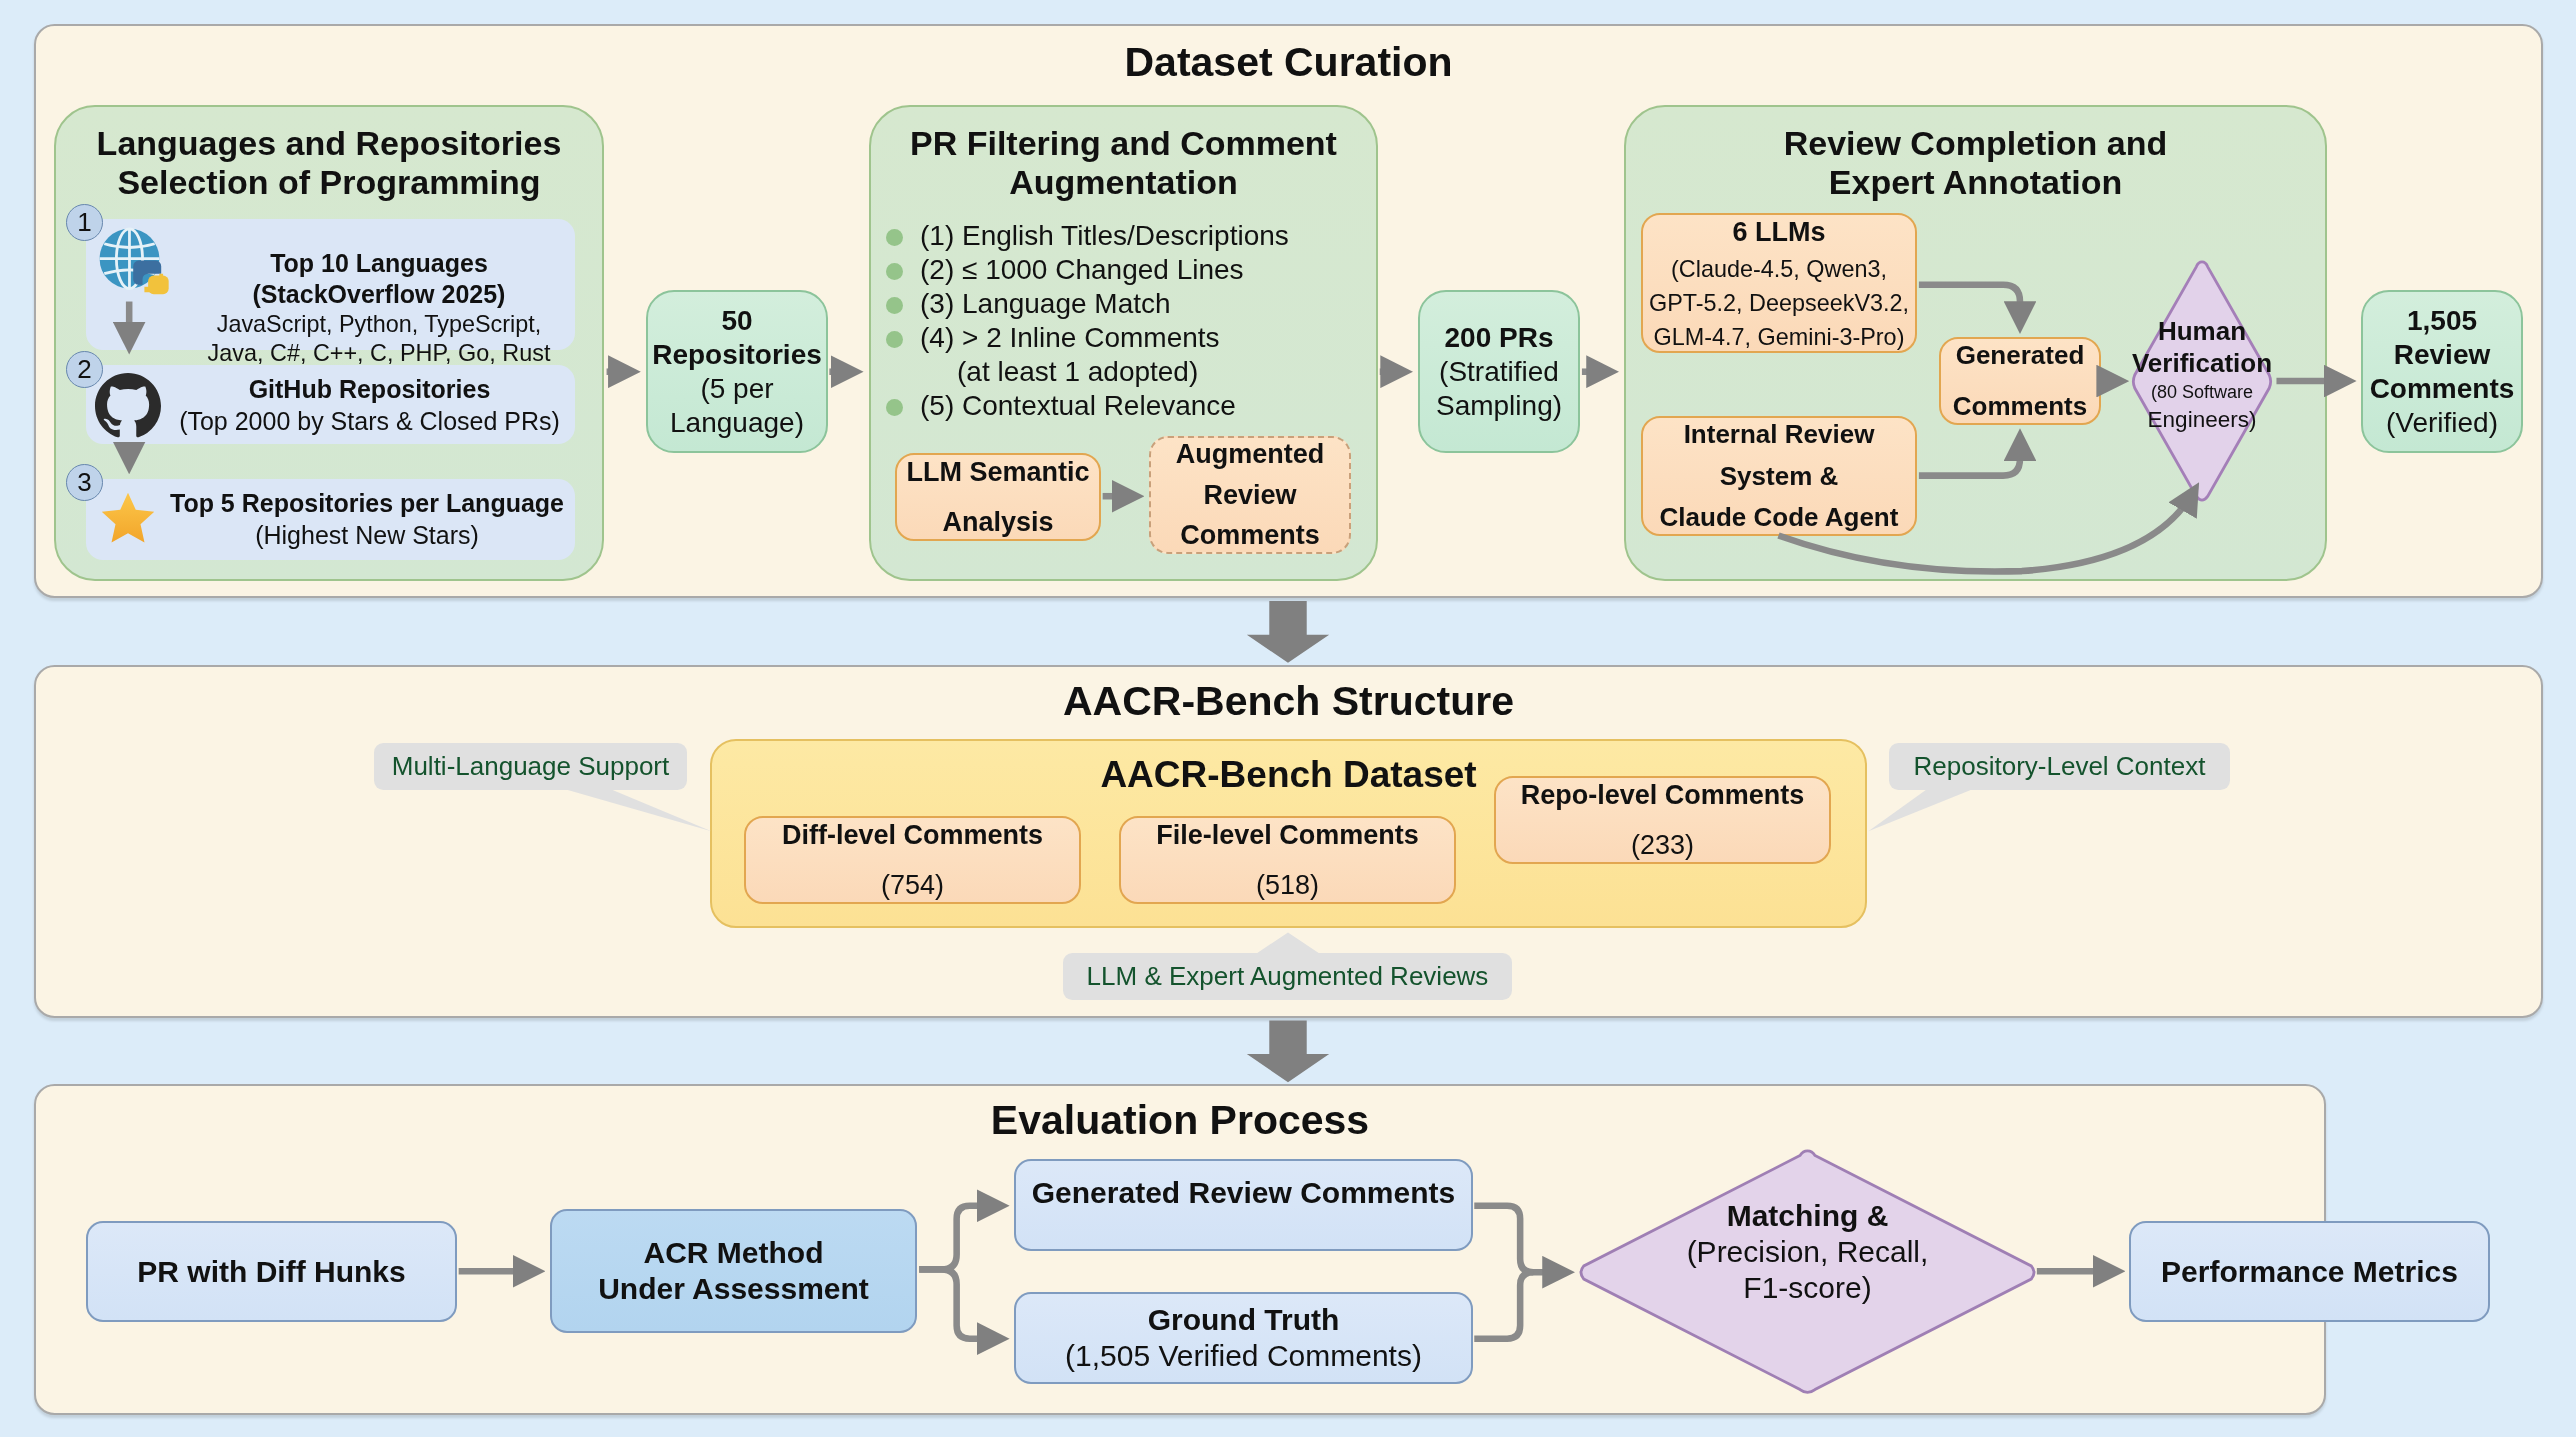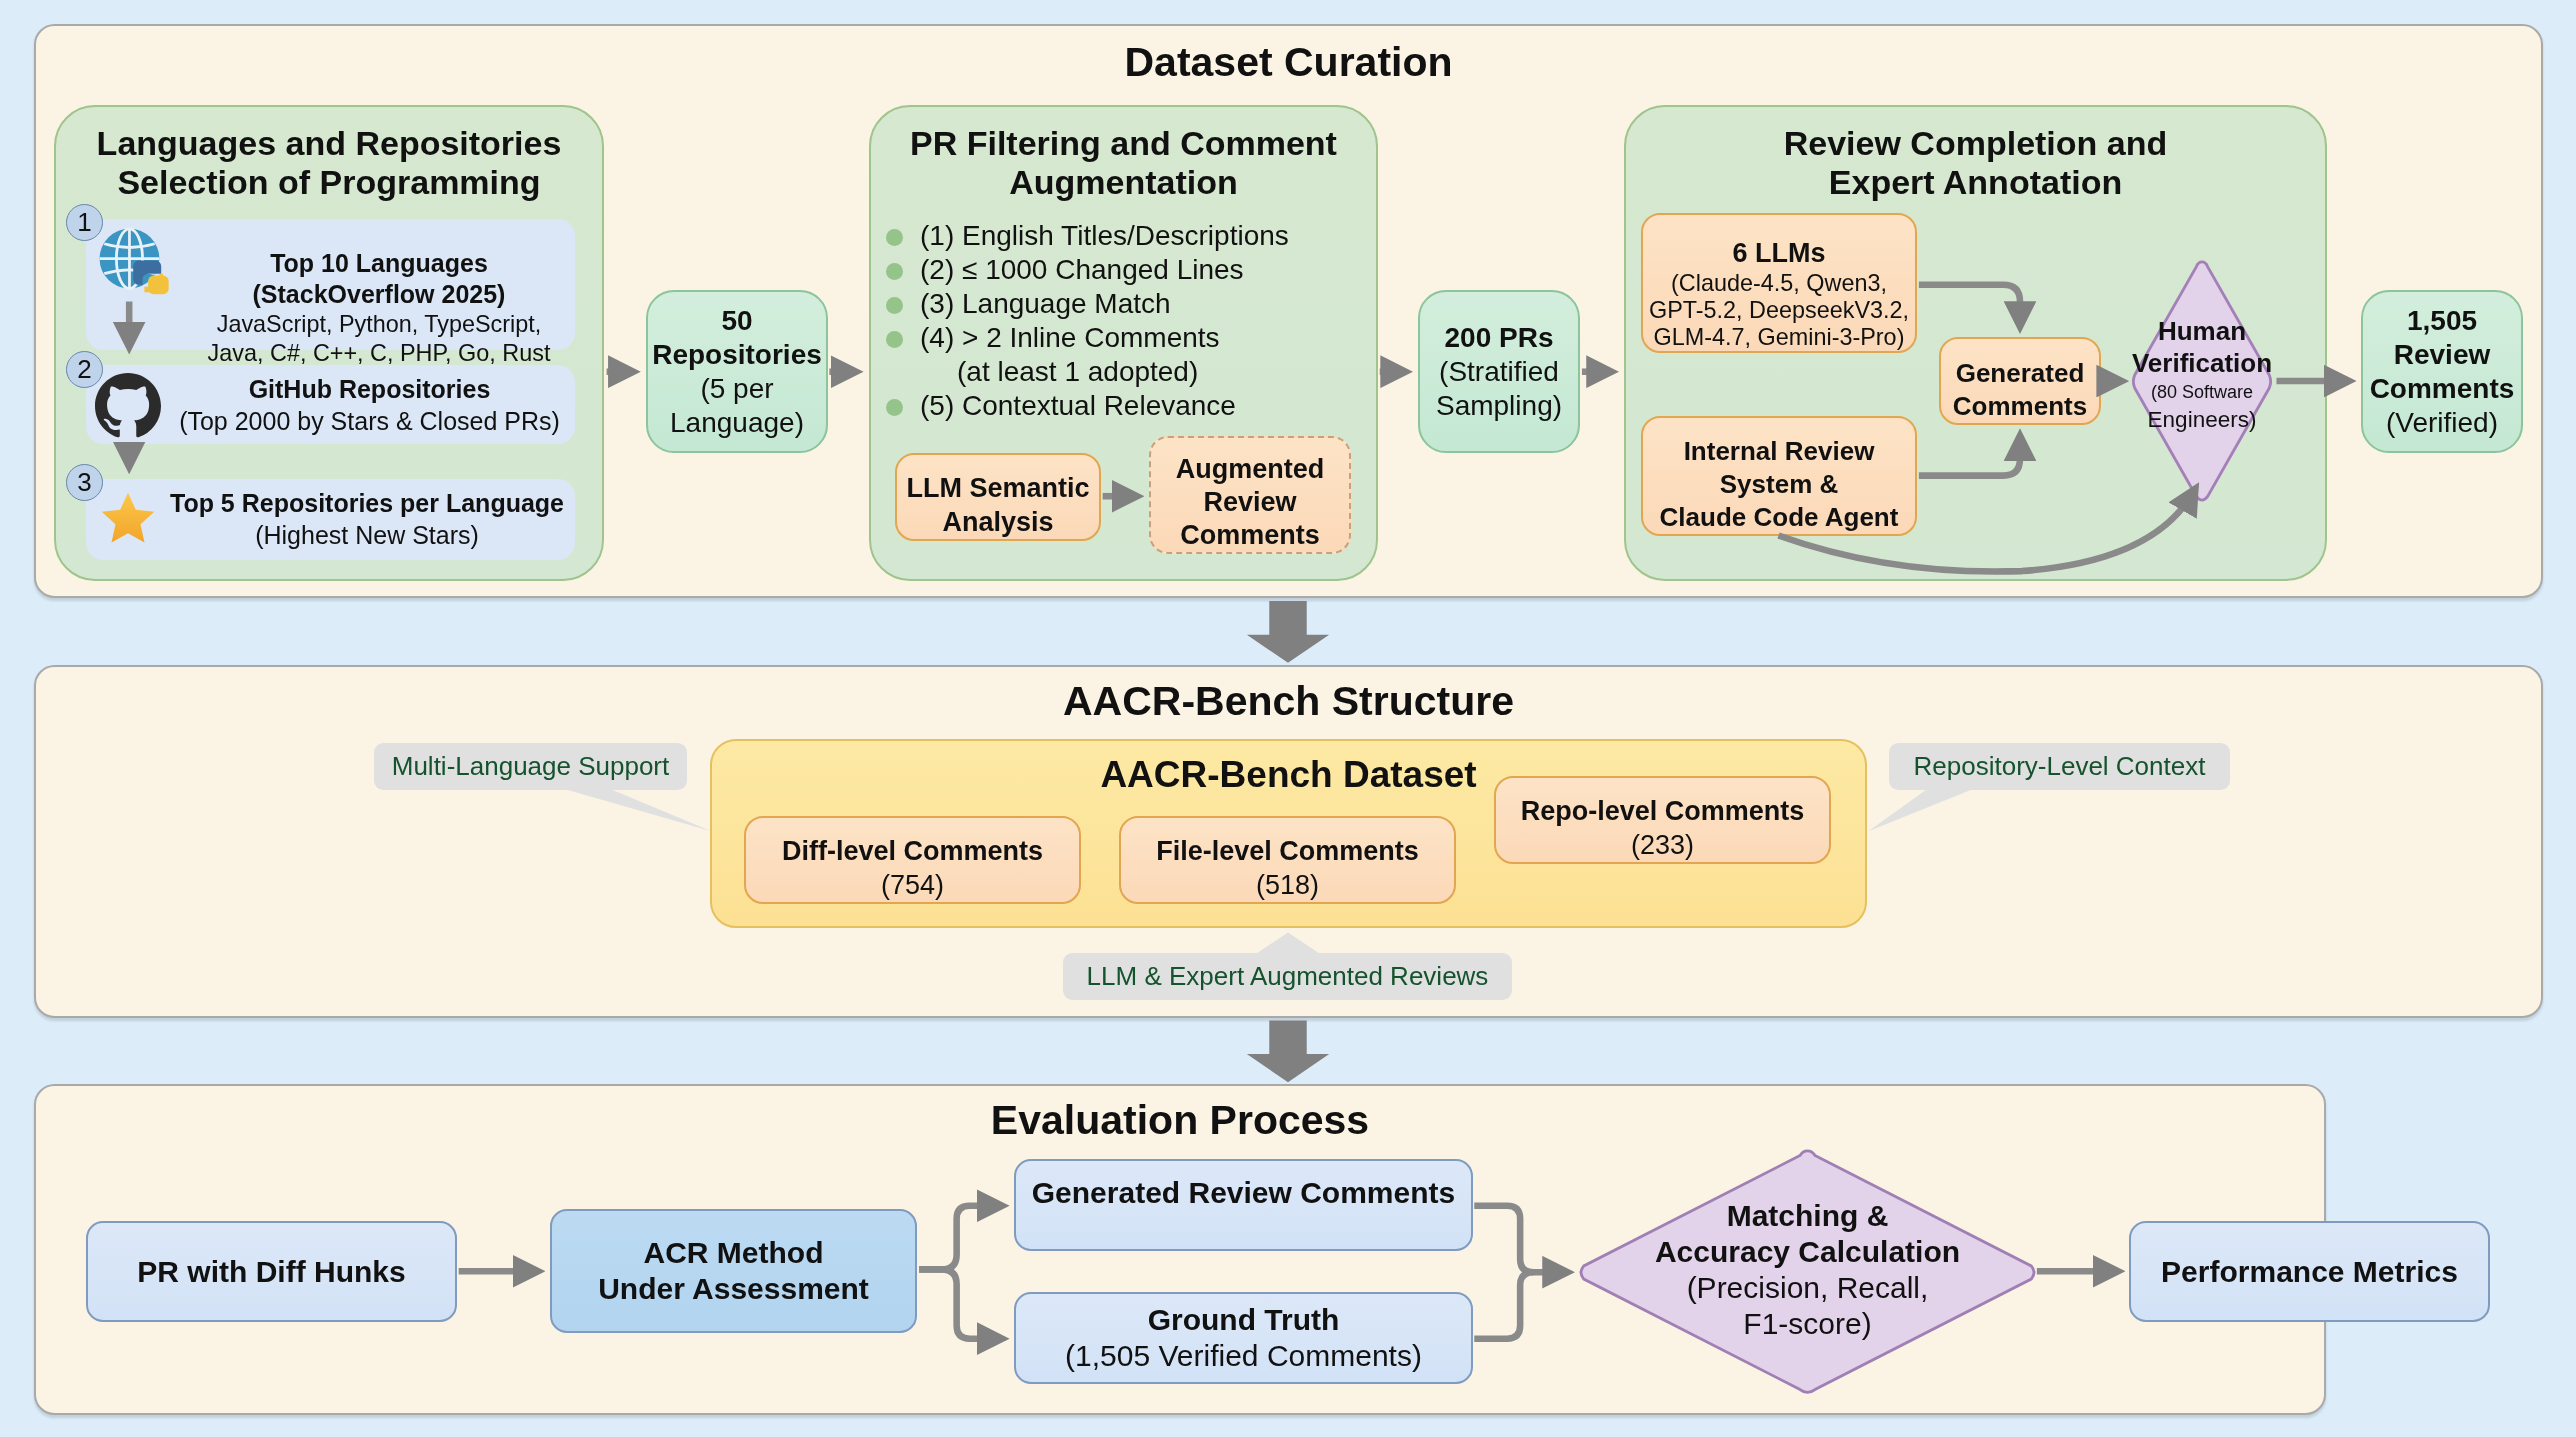--- a/index.html
+++ b/index.html
@@ -8,21 +8,21 @@
   .abs { position:absolute; box-sizing:border-box; }
   .panel { background:#fbf4e4; border:2.8px solid #a9a9a9; border-radius:20.6px; box-shadow:0 2.8px 2.8px rgba(0,0,0,0.12); }
   .ptitle { position:absolute; left:0; right:0; text-align:center; font-weight:bold; font-size:41px; }
   .gpanel { background:linear-gradient(180deg,#d6e8cf,#d3e7d2); border:2.8px solid #9fc48d; border-radius:41px; }
   .gtitle { text-align:center; font-weight:bold; font-size:34px; line-height:39px; position:absolute; left:0; right:0; }
   .tealbox { background:linear-gradient(180deg,#d3eedc,#c4e8d3); border:2.8px solid #8cc49b; border-radius:28px;
              display:flex; flex-direction:column; align-items:center; justify-content:center; text-align:center; font-size:28px; line-height:34px; }
   .b { font-weight:bold; }
   .bluecard { background:#dbe6f6; border-radius:17px; }
   .orange { background:linear-gradient(180deg,#fde3c6,#fbd9b8); border:2.8px solid #e2a650; border-radius:19px;
-            display:flex; flex-direction:column; align-items:center; justify-content:flex-end; text-align:center; }
+            display:flex; flex-direction:column; align-items:center; justify-content:space-between; text-align:center; }
   .num { width:37px; height:37px; border-radius:50%; background:#bfd3ea; border:1.9px solid #6787ad;
          display:flex; align-items:center; justify-content:center; font-size:26px; }
   .bullet { width:17px; height:17px; border-radius:50%; background:#95c48a; display:inline-block; margin-right:17px; vertical-align:middle; }
   .blist div { font-size:28px; line-height:34px; height:34px; }
   .callout { background:#e0e0e0; border-radius:9.4px; font-size:26px; color:#14532d; display:flex; align-items:center; justify-content:center; }
   .evbox { background:linear-gradient(180deg,#dce8f8,#d2e2f6); border:2.8px solid #7f9bbf; border-radius:17px;
            display:flex; flex-direction:column; align-items:center; justify-content:center; text-align:center; font-size:30px; line-height:36px; }
   svg.overlay { position:absolute; left:0; top:0; width:2576px; height:1438px; pointer-events:none; }
 </style>
 </head>
@@ -195,21 +195,20 @@
 <div class="abs evbox b" style="left:1014px;top:1159px;width:459px;height:92px;padding-bottom:24px;">Generated Review Comments</div>
 <div class="abs evbox" style="left:1014px;top:1292px;width:459px;height:92px;">
   <div class="b">Ground Truth</div>
   <div>(1,505 Verified Comments)</div>
 </div>
 <svg class="abs" style="left:1578px;top:1148px;" width="459" height="249" viewBox="0 0 490 266">
   <path d="M245 3 Q250 3 253 8 L484 126 Q490 133 484 140 L253 258 Q245 264 237 258 L6 140 Q0 133 6 126 L237 8 Q240 3 245 3z" fill="#e3d3ea" stroke="#9f7fb4" stroke-width="3"></path>
 </svg>
 <div class="abs" style="left:1578px;top:1198px;width:459px;text-align:center;font-size:30px;line-height:36px;">
   <div class="b">Matching &amp;</div>
-  <div class="b">Accuracy Calculation</div>
   <div>(Precision, Recall,</div>
   <div>F1-score)</div>
 </div>
 <div class="abs evbox b" style="left:2129px;top:1221px;width:361px;height:101px;">Performance Metrics</div>
 
 <svg class="overlay" viewBox="0 0 2752 1536">
   <defs>
     <marker id="ah" markerWidth="5" markerHeight="5" refX="3.2" refY="2.5" orient="auto" markerUnits="strokeWidth">
       <path d="M0,0 L5,2.5 L0,5 z" fill="#808080"></path>
     </marker>

